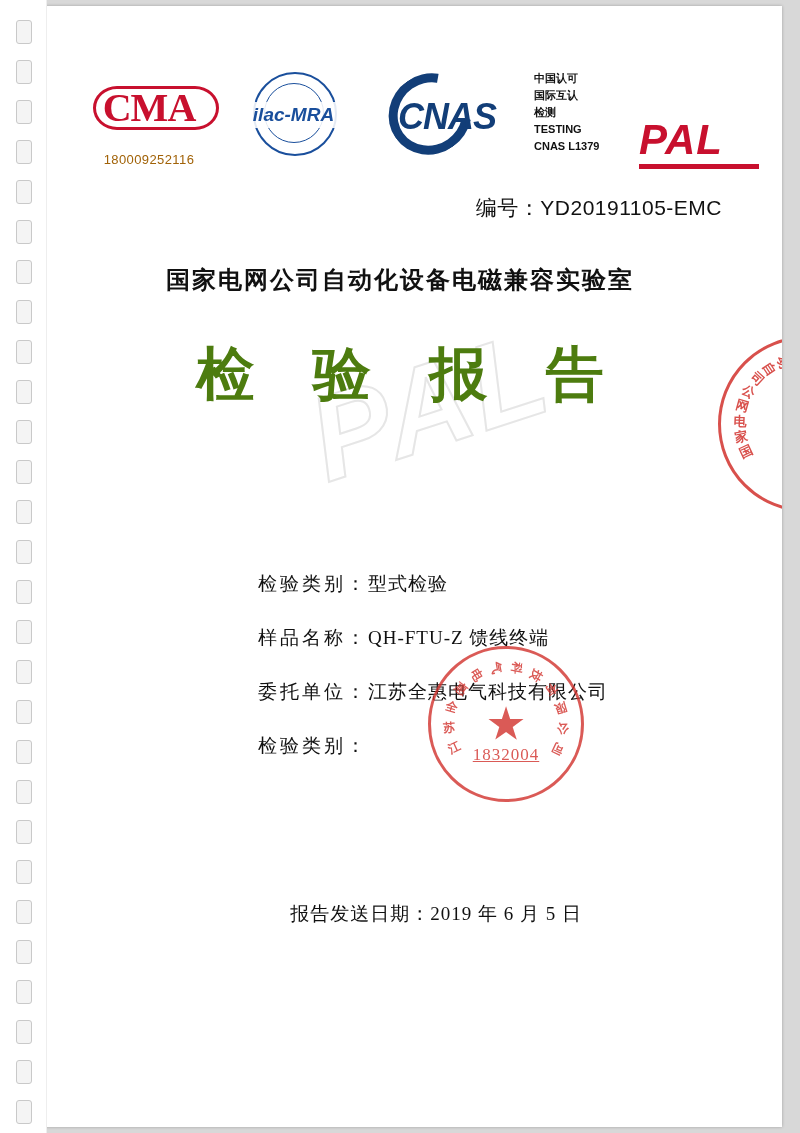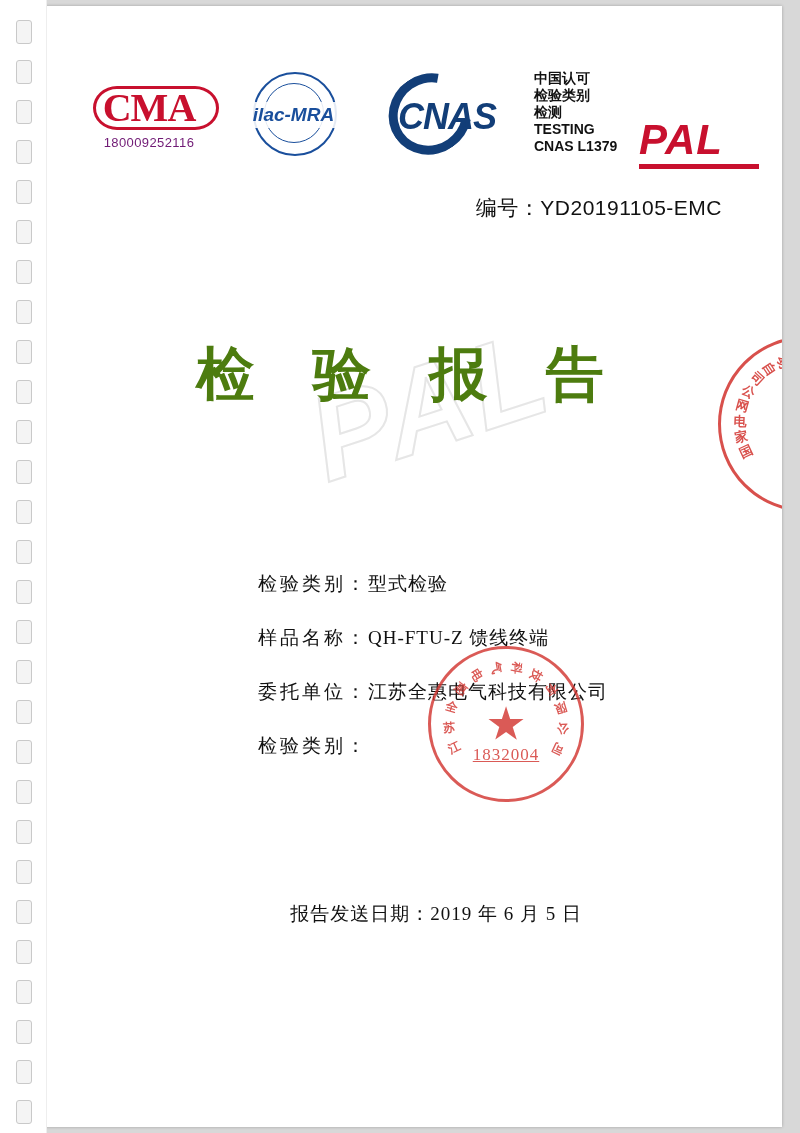--- a/index.html
+++ b/index.html
@@ -79,23 +79,23 @@
     left: 0; top: 4px;
     width: 126px;
     height: 44px;
     border: 3px solid #c8102e;
     border-radius: 24px/22px;
     box-sizing: border-box;
   }
   .cma-num {
     font-family: "Liberation Sans", sans-serif;
     font-size: 13px;
-    color: #701a75;
+    color: #a16207;
     letter-spacing: 0.4px;
-    margin-top: 2px;
+    margin-top: 19px;
   }
 
   .logo-ilac {
     position: absolute;
     left: 172px;
     top: 8px;
     width: 115px;
     height: 82px;
   }
   .ilac-ring {
@@ -156,21 +156,21 @@
     font-size: 36px;
     color: #123e78;
     letter-spacing: -1px;
   }
 
   .cnas-info {
     position: absolute;
     left: 470px;
     top: 6px;
     font-family: "Liberation Sans", sans-serif;
-    font-size: 14px;
+    font-size: 11px;
     font-weight: bold;
     color: #111;
     line-height: 17px;
   }
 
   .logo-pal {
     position: absolute;
     left: 575px;
     top: 52px;
     font-family: "Liberation Sans", sans-serif;
@@ -352,32 +352,33 @@
       <div class="ilac-text">ilac-MRA</div>
     </div>
 
     <div class="logo-cnas">
       <div class="cnas-swoosh"></div>
       <div class="cnas-text">CNAS</div>
     </div>
 
     <div class="cnas-info">
       <div>中国认可</div>
-      <div>检验类别</div>
+      <div>国际互认</div>
       <div>检测</div>
       <div>TESTING</div>
       <div>CNAS L1379</div>
     </div>
 
     <div class="logo-pal">PAL</div>
     <div class="pal-bar"></div>
   </div>
 
   <div class="report-no">编号：YD20191105-EMC</div>
 
+  <div class="lab-title">国家电网公司自动化设备电磁兼容实验室</div>
 
   <div class="big-title">检 验 报 告</div>
 
   <div class="seal seal-right">
     <div class="seal-arc-text">
         <span style="font-size: 13px; transform: rotate(-115deg) translate(0px, -66px) rotate(90deg) translate(-50%, -50%);">国</span>
         <span style="font-size: 13px; transform: rotate(-101.471deg) translate(0px, -66px) rotate(90deg) translate(-50%, -50%);">家</span>
         <span style="font-size: 13px; transform: rotate(-87.9412deg) translate(0px, -66px) rotate(90deg) translate(-50%, -50%);">电</span>
         <span style="font-size: 13px; transform: rotate(-74.4118deg) translate(0px, -66px) rotate(90deg) translate(-50%, -50%);">网</span>
         <span style="font-size: 13px; transform: rotate(-60.8824deg) translate(0px, -66px) rotate(90deg) translate(-50%, -50%);">公</span>

